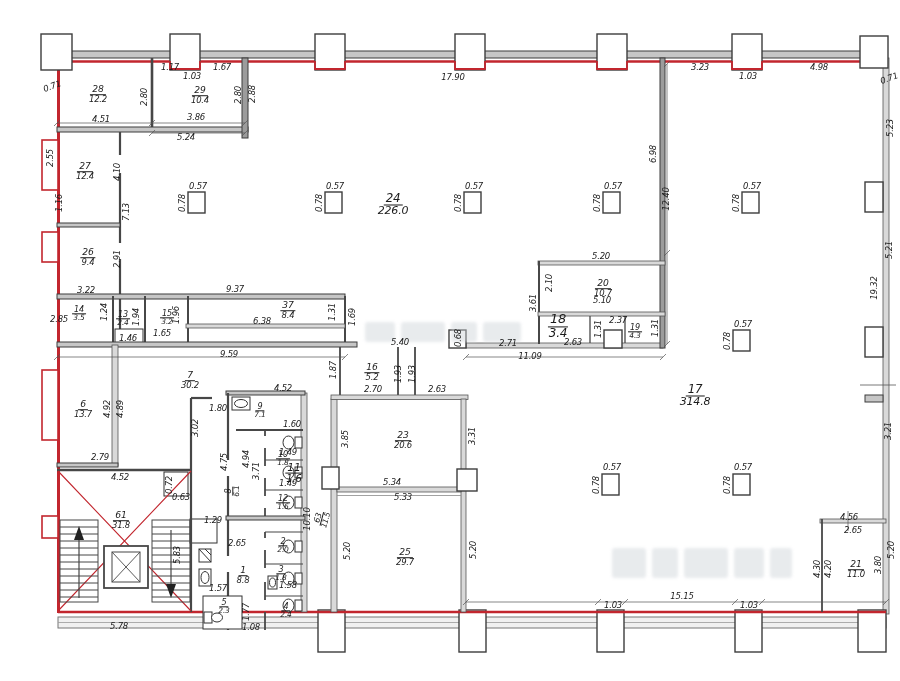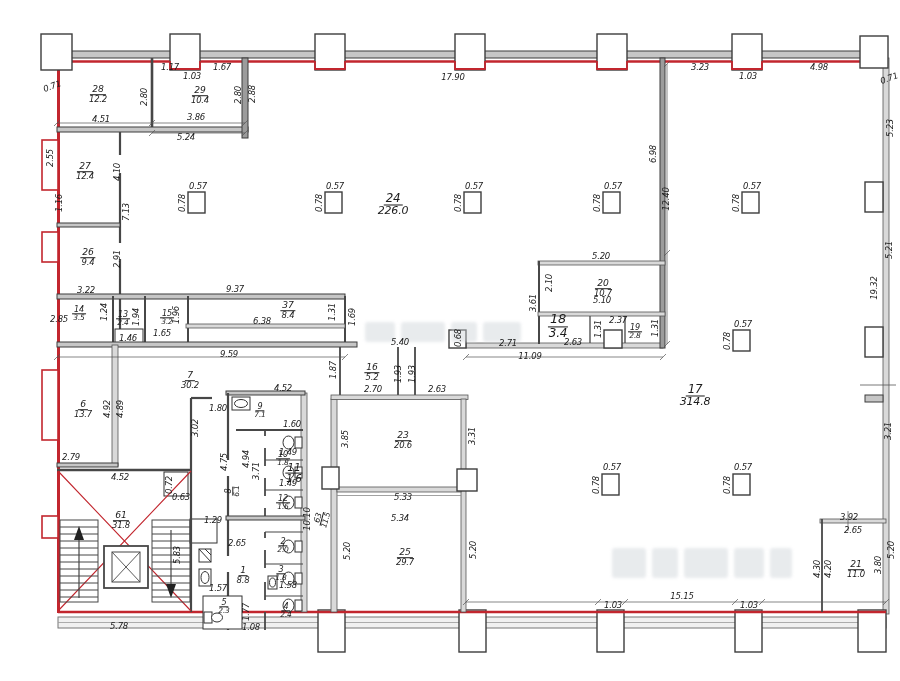--- a/index.html
+++ b/index.html
@@ -313,49 +313,49 @@
       <span class="lbl dim" style="left: 508px; top: 343px; transform: translate(-50%, -50%) rotate(0deg);">2.71</span>
       <span class="lbl dim" style="left: 458px; top: 338px; transform: translate(-50%, -50%) rotate(-90deg);">0.68</span>
       <span class="lbl dim" style="left: 400px; top: 342px; transform: translate(-50%, -50%) rotate(0deg);">5.40</span>
       <span class="lbl dim" style="left: 333px; top: 370px; transform: translate(-50%, -50%) rotate(-90deg);">1.87</span>
       <span class="lbl dim" style="left: 398px; top: 374px; transform: translate(-50%, -50%) rotate(-90deg);">1.93</span>
       <span class="lbl dim" style="left: 412px; top: 374px; transform: translate(-50%, -50%) rotate(-90deg);">1.93</span>
       <span class="lbl dim" style="left: 373px; top: 389px; transform: translate(-50%, -50%) rotate(0deg);">2.70</span>
       <span class="lbl dim" style="left: 437px; top: 389px; transform: translate(-50%, -50%) rotate(0deg);">2.63</span>
       <span class="lbl dim" style="left: 345px; top: 439px; transform: translate(-50%, -50%) rotate(-90deg);">3.85</span>
       <span class="lbl dim" style="left: 472px; top: 436px; transform: translate(-50%, -50%) rotate(-90deg);">3.31</span>
-      <span class="lbl dim" style="left: 400px; top: 482px; transform: translate(-50%, -50%) rotate(0deg); margin-top: 36px;">5.34</span>
+      <span class="lbl dim" style="left: 392px; top: 482px; transform: translate(-50%, -50%) rotate(0deg);">5.34</span>
       <span class="lbl dim" style="left: 403px; top: 497px; transform: translate(-50%, -50%) rotate(0deg);">5.33</span>
       <span class="lbl dim" style="left: 347px; top: 551px; transform: translate(-50%, -50%) rotate(-90deg);">5.20</span>
       <span class="lbl dim" style="left: 473px; top: 550px; transform: translate(-50%, -50%) rotate(-90deg);">5.20</span>
       <span class="lbl dim" style="left: 307px; top: 519px; transform: translate(-50%, -50%) rotate(-90deg);">10.10</span>
       <span class="lbl dim" style="left: 283px; top: 388px; transform: translate(-50%, -50%) rotate(0deg);">4.52</span>
       <span class="lbl dim" style="left: 292px; top: 424px; transform: translate(-50%, -50%) rotate(0deg);">1.60</span>
       <span class="lbl dim" style="left: 246px; top: 459px; transform: translate(-50%, -50%) rotate(-90deg);">4.94</span>
       <span class="lbl dim" style="left: 256px; top: 471px; transform: translate(-50%, -50%) rotate(-90deg);">3.71</span>
       <span class="lbl dim" style="left: 224px; top: 462px; transform: translate(-50%, -50%) rotate(-90deg);">4.75</span>
       <span class="lbl dim" style="left: 288px; top: 452px; transform: translate(-50%, -50%) rotate(0deg);">1.49</span>
       <span class="lbl dim" style="left: 288px; top: 483px; transform: translate(-50%, -50%) rotate(0deg);">1.49</span>
       <span class="lbl dim" style="left: 218px; top: 408px; transform: translate(-50%, -50%) rotate(0deg);">1.80</span>
       <span class="lbl dim" style="left: 195px; top: 428px; transform: translate(-50%, -50%) rotate(-90deg);">3.02</span>
       <span class="lbl dim" style="left: 107px; top: 409px; transform: translate(-50%, -50%) rotate(-90deg);">4.92</span>
       <span class="lbl dim" style="left: 120px; top: 409px; transform: translate(-50%, -50%) rotate(-90deg);">4.89</span>
-      <span class="lbl dim" style="left: 71px; top: 457px; transform: translate(-50%, -50%) rotate(0deg);">2.79</span>
+      <span class="lbl dim" style="left: 100px; top: 457px; transform: translate(-50%, -50%) rotate(0deg);">2.79</span>
       <span class="lbl dim" style="left: 120px; top: 477px; transform: translate(-50%, -50%) rotate(0deg);">4.52</span>
       <span class="lbl dim" style="left: 169px; top: 485px; transform: translate(-50%, -50%) rotate(-90deg);">0.72</span>
       <span class="lbl dim" style="left: 181px; top: 497px; transform: translate(-50%, -50%) rotate(0deg);">0.63</span>
       <span class="lbl dim" style="left: 213px; top: 520px; transform: translate(-50%, -50%) rotate(0deg);">1.29</span>
       <span class="lbl dim" style="left: 237px; top: 543px; transform: translate(-50%, -50%) rotate(0deg);">2.65</span>
       <span class="lbl dim" style="left: 218px; top: 588px; transform: translate(-50%, -50%) rotate(0deg);">1.57</span>
       <span class="lbl dim" style="left: 246px; top: 612px; transform: translate(-50%, -50%) rotate(-90deg);">1.77</span>
       <span class="lbl dim" style="left: 251px; top: 627px; transform: translate(-50%, -50%) rotate(0deg);">1.08</span>
       <span class="lbl dim" style="left: 288px; top: 585px; transform: translate(-50%, -50%) rotate(0deg);">1.58</span>
       <span class="lbl dim" style="left: 119px; top: 626px; transform: translate(-50%, -50%) rotate(0deg);">5.78</span>
       <span class="lbl dim" style="left: 177px; top: 555px; transform: translate(-50%, -50%) rotate(-90deg);">5.83</span>
-      <span class="lbl dim" style="left: 849px; top: 517px; transform: translate(-50%, -50%) rotate(0deg);">3.92</span>
+      <span class="lbl dim" style="left: 849px; top: 517px; transform: translate(-50%, -50%) rotate(0deg);">4.56</span>
       <span class="lbl dim" style="left: 853px; top: 530px; transform: translate(-50%, -50%) rotate(0deg);">2.65</span>
       <span class="lbl dim" style="left: 817px; top: 569px; transform: translate(-50%, -50%) rotate(-90deg);">4.30</span>
       <span class="lbl dim" style="left: 828px; top: 569px; transform: translate(-50%, -50%) rotate(-90deg);">4.20</span>
       <span class="lbl dim" style="left: 878px; top: 565px; transform: translate(-50%, -50%) rotate(-90deg);">3.80</span>
       <span class="lbl dim" style="left: 891px; top: 550px; transform: translate(-50%, -50%) rotate(-90deg);">5.20</span>
       <span class="lbl dim" style="left: 682px; top: 596px; transform: translate(-50%, -50%) rotate(0deg);">15.15</span>
       <span class="lbl dim" style="left: 613px; top: 605px; transform: translate(-50%, -50%) rotate(0deg);">1.03</span>
       <span class="lbl dim" style="left: 749px; top: 605px; transform: translate(-50%, -50%) rotate(0deg);">1.03</span>
       <span class="lbl dim" style="left: 198px; top: 186px; transform: translate(-50%, -50%) rotate(0deg);">0.57</span>
       <span class="lbl dim" style="left: 182px; top: 203px; transform: translate(-50%, -50%) rotate(-90deg);">0.78</span>
@@ -385,21 +385,21 @@
       <span class="lbl room" style="left: 190px; top: 380px; transform: translate(-50%, -50%) rotate(0deg);"><span class="num">7</span><span class="area">30.2</span></span>
       <span class="lbl room" style="left: 83px; top: 409px; transform: translate(-50%, -50%) rotate(0deg);"><span class="num">6</span><span class="area">13.7</span></span>
       <span class="lbl room" style="left: 260px; top: 411px; transform: translate(-50%, -50%) rotate(0deg); font-size: 7.5px;"><span class="num">9</span><span class="area">7.1</span></span>
       <span class="lbl room" style="left: 283px; top: 459px; transform: translate(-50%, -50%) rotate(0deg); font-size: 7.5px;"><span class="num">10</span><span class="area">1.8</span></span>
       <span class="lbl room" style="left: 294px; top: 473px; transform: translate(-50%, -50%) rotate(0deg); font-size: 10px;"><span class="num">11</span><span class="area">1.6</span></span>
       <span class="lbl room" style="left: 283px; top: 503px; transform: translate(-50%, -50%) rotate(0deg); font-size: 7.5px;"><span class="num">12</span><span class="area">1.6</span></span>
       <span class="lbl room" style="left: 233px; top: 491px; transform: translate(-50%, -50%) rotate(-90deg); font-size: 7.5px;"><span class="num">8</span><span class="area">6.1</span></span>
       <span class="lbl room" style="left: 372px; top: 372px; transform: translate(-50%, -50%) rotate(0deg);"><span class="num">16</span><span class="area">5.2</span></span>
       <span class="lbl room" style="left: 603px; top: 288px; transform: translate(-50%, -50%) rotate(0deg);"><span class="num">20</span><span class="area">10.7</span></span>
       <span class="lbl room" style="left: 558px; top: 326px; transform: translate(-50%, -50%) rotate(0deg); font-size: 12px;"><span class="num">18</span><span class="area">3.4</span></span>
-      <span class="lbl room" style="left: 635px; top: 332px; transform: translate(-50%, -50%) rotate(0deg); font-size: 7.5px;"><span class="num">19</span><span class="area">2.8</span></span>
+      <span class="lbl room" style="left: 635px; top: 332px; transform: translate(-50%, -50%) rotate(0deg); font-size: 7.5px;"><span class="num">19</span><span class="area">4.3</span></span>
       <span class="lbl room" style="left: 403px; top: 440px; transform: translate(-50%, -50%) rotate(0deg);"><span class="num">23</span><span class="area">20.6</span></span>
       <span class="lbl room" style="left: 405px; top: 557px; transform: translate(-50%, -50%) rotate(0deg);"><span class="num">25</span><span class="area">29.7</span></span>
       <span class="lbl room" style="left: 695px; top: 396px; transform: translate(-50%, -50%) rotate(0deg); font-size: 11px;"><span class="num">17</span><span class="area">314.8</span></span>
       <span class="lbl room" style="left: 856px; top: 569px; transform: translate(-50%, -50%) rotate(0deg);"><span class="num">21</span><span class="area">11.0</span></span>
       <span class="lbl room" style="left: 121px; top: 520px; transform: translate(-50%, -50%) rotate(0deg);"><span class="num">61</span><span class="area">31.8</span></span>
       <span class="lbl room" style="left: 322px; top: 519px; transform: translate(-50%, -50%) rotate(-75deg); font-size: 7.5px;"><span class="num">63</span><span class="area">11.5</span></span>
       <span class="lbl room" style="left: 243px; top: 575px; transform: translate(-50%, -50%) rotate(0deg);"><span class="num">1</span><span class="area">8.8</span></span>
       <span class="lbl room" style="left: 283px; top: 546px; transform: translate(-50%, -50%) rotate(0deg); font-size: 7.5px;"><span class="num">2</span><span class="area">2.0</span></span>
       <span class="lbl room" style="left: 281px; top: 574px; transform: translate(-50%, -50%) rotate(0deg); font-size: 7.5px;"><span class="num">3</span><span class="area">1.8</span></span>
       <span class="lbl room" style="left: 286px; top: 611px; transform: translate(-50%, -50%) rotate(0deg); font-size: 7.5px;"><span class="num">4</span><span class="area">2.4</span></span>

